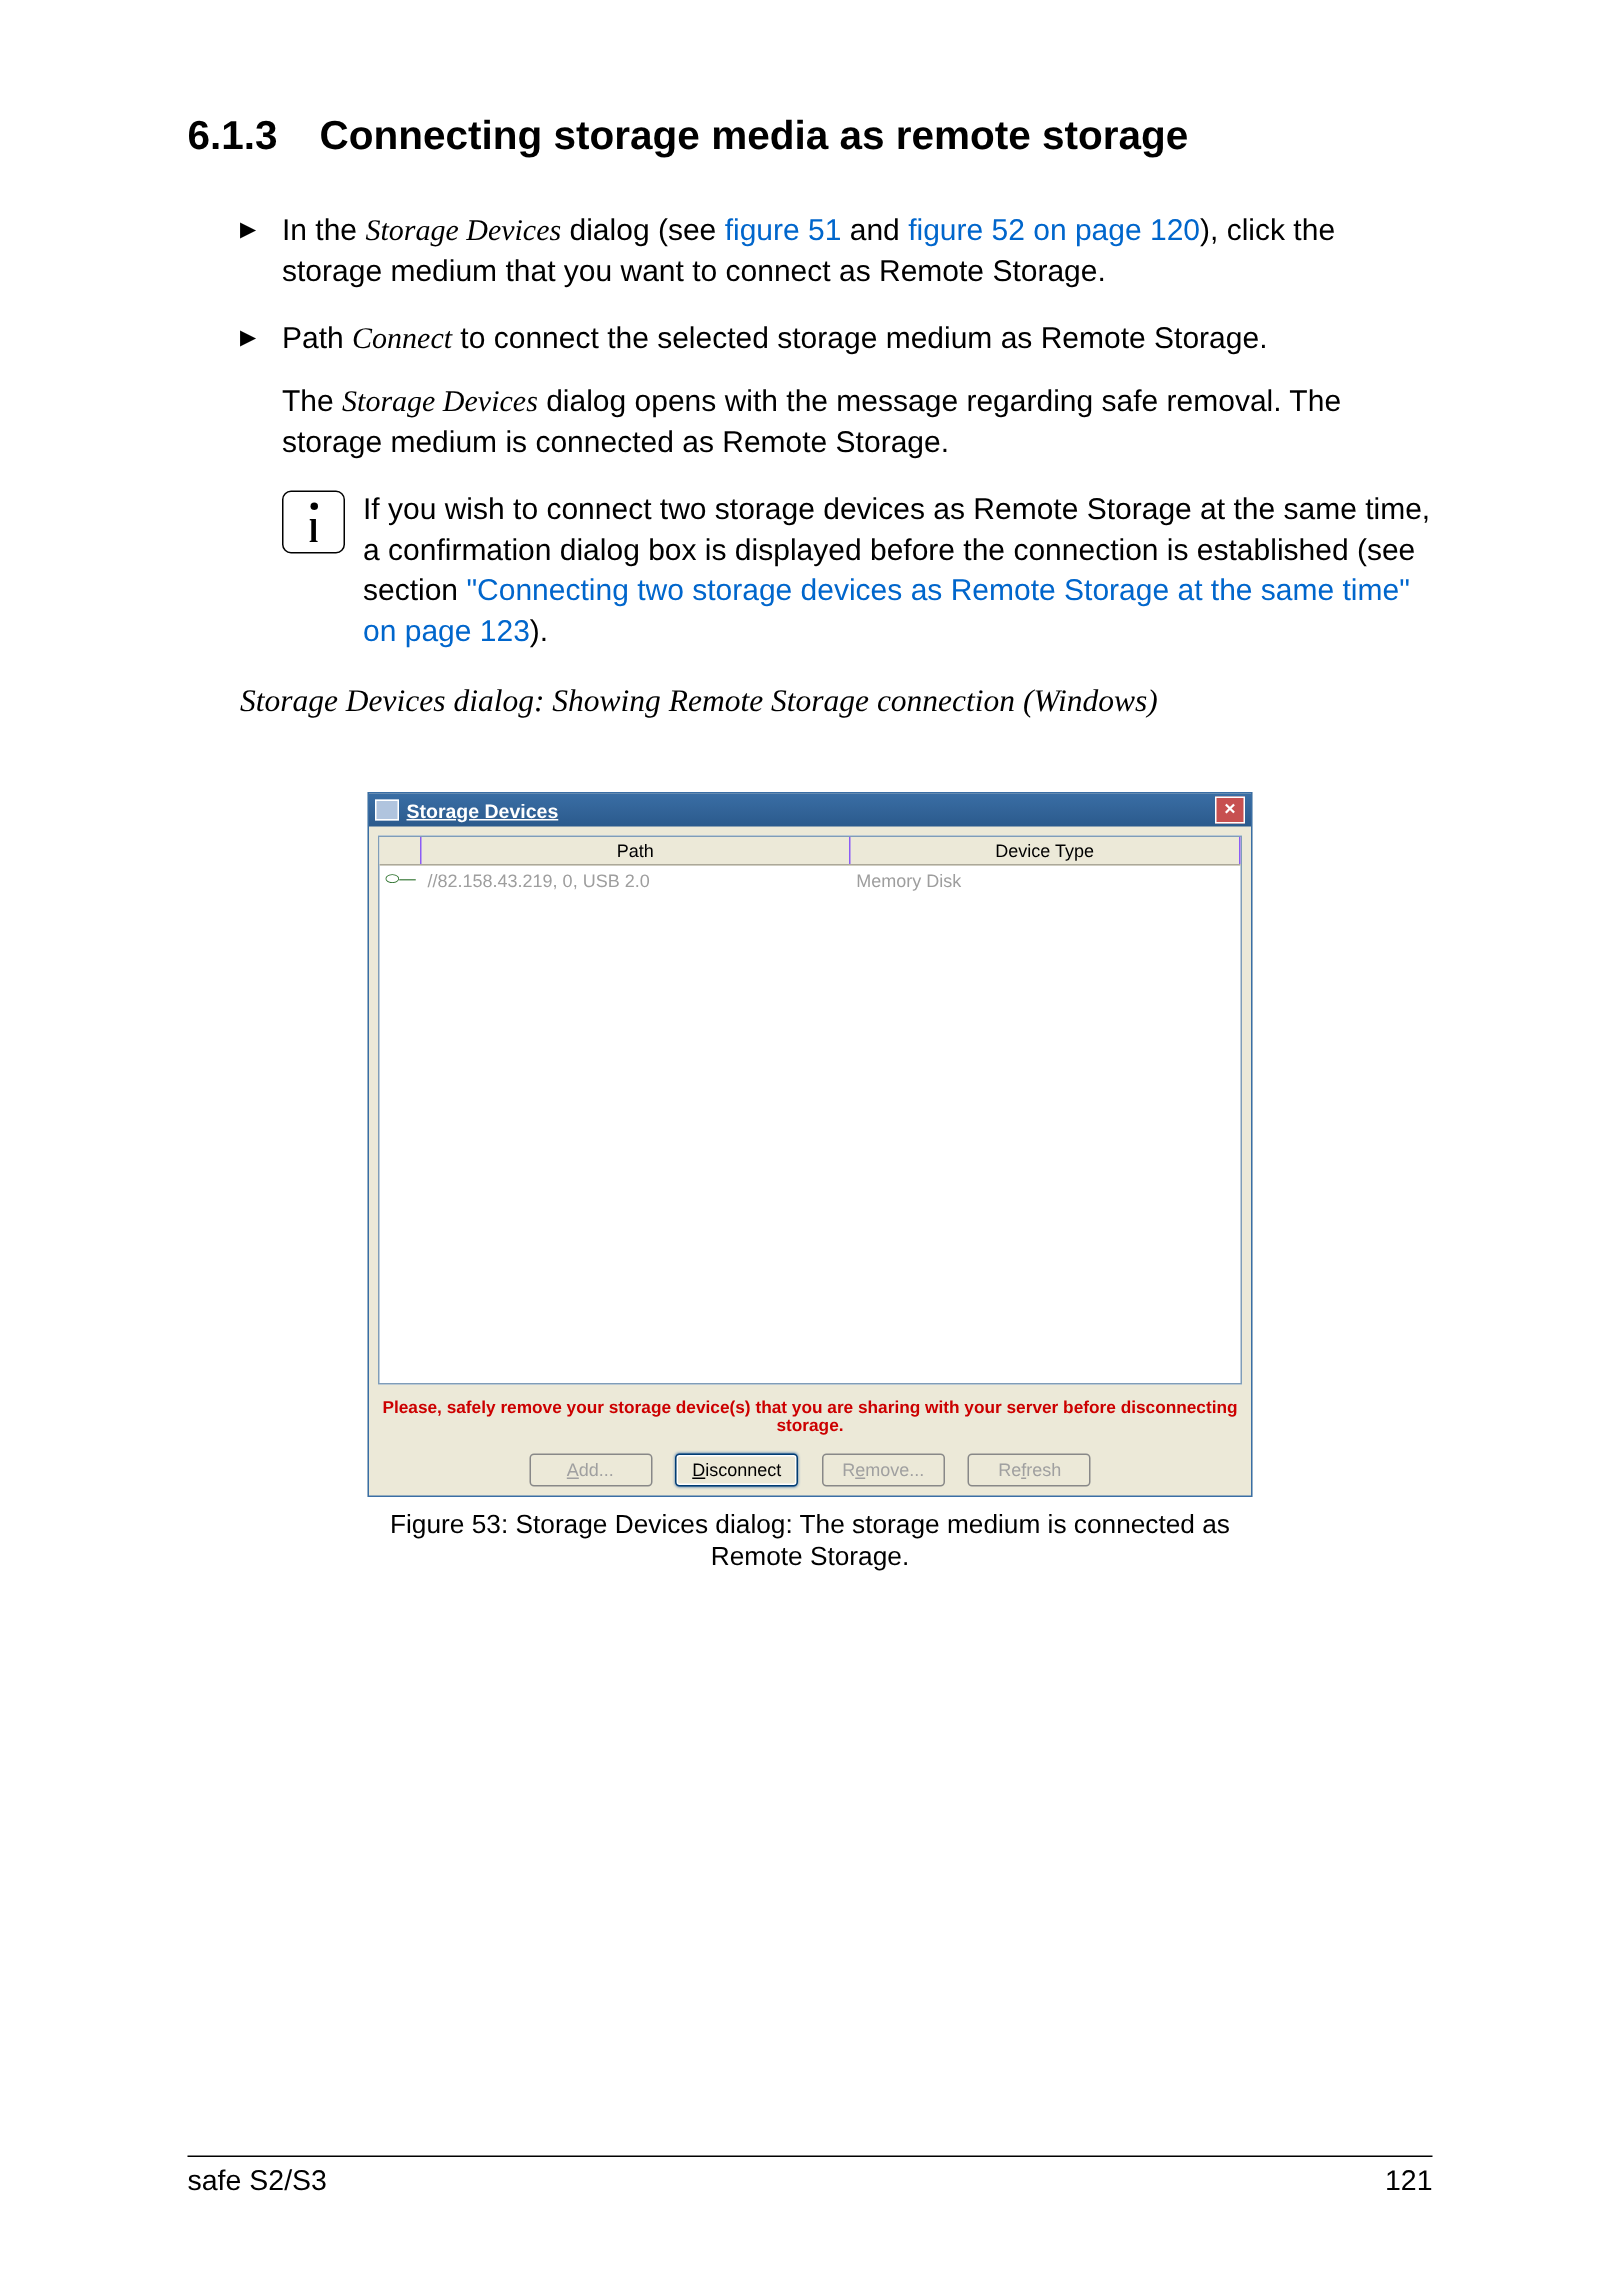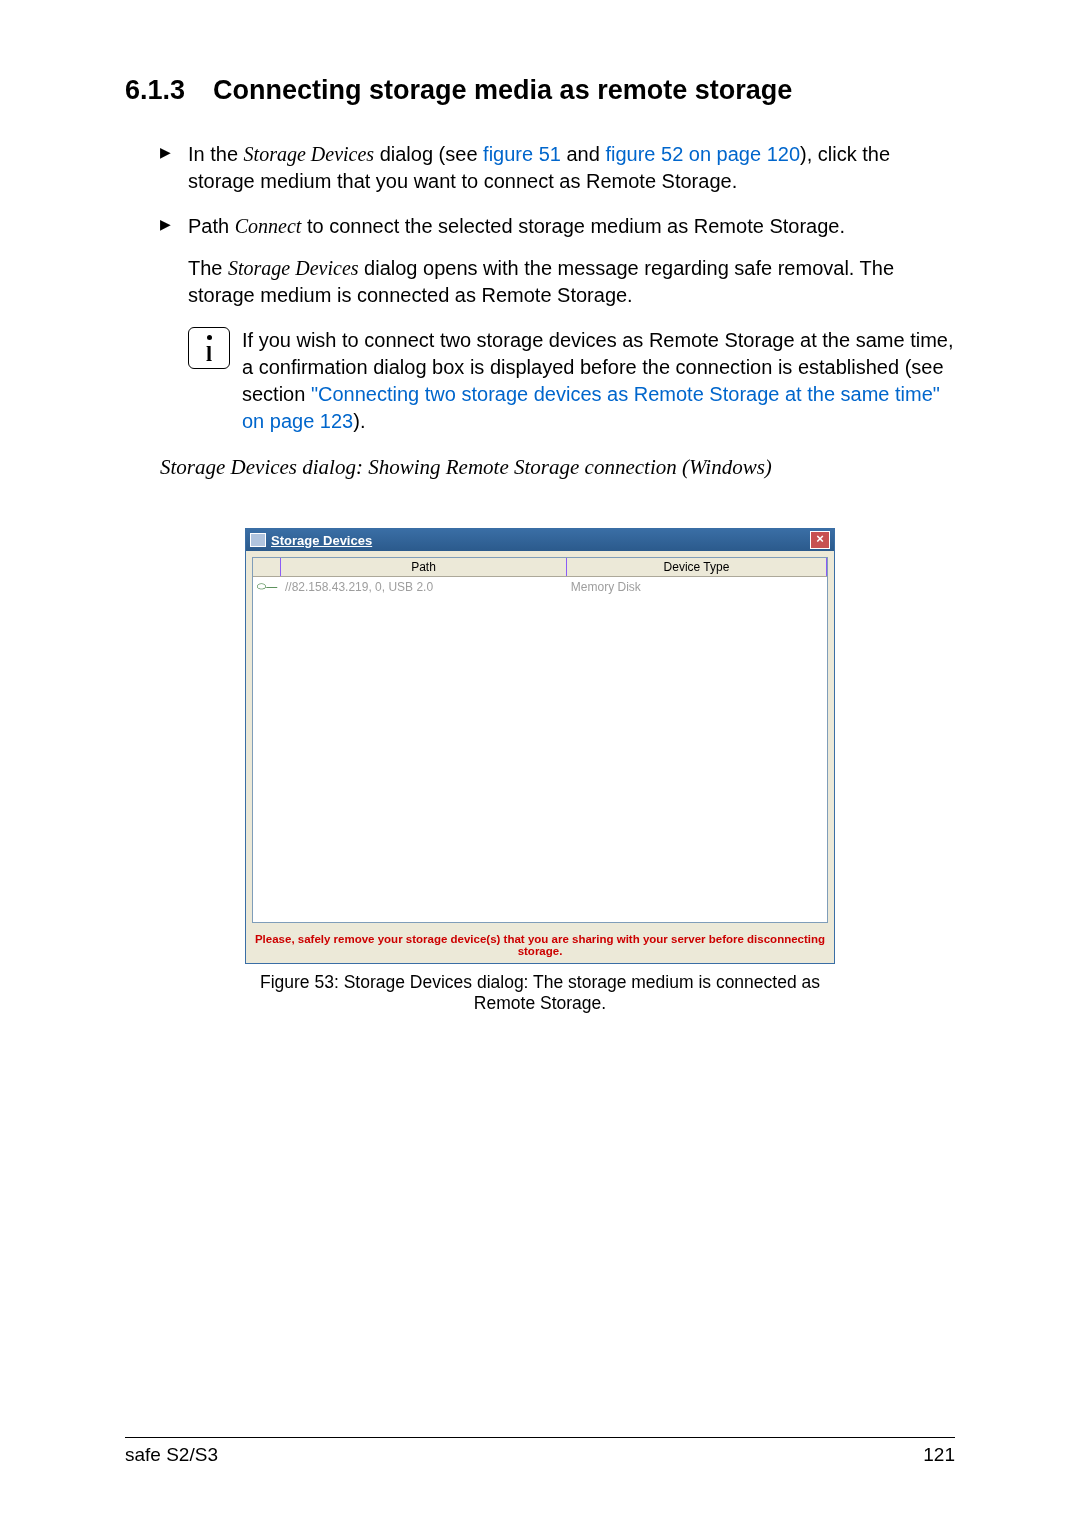--- a/index.html
+++ b/index.html
@@ -186,20 +186,26 @@
         </div>
         <div class="table-body">
           <div class="table-row">
             <div class="td-icon">⬭—</div>
             <div class="td-path">//82.158.43.219, 0, USB 2.0</div>
             <div class="td-type">Memory Disk</div>
           </div>
         </div>
       </div>
       <div class="warning-msg">Please, safely remove your storage device(s) that you are sharing with your server before disconnecting storage.</div>
+      <div class="dialog-button-row">
+        <span class="win-btn disabled"><span class="underline-letter">A</span><span>dd...</span></span>
+        <span class="win-btn enabled"><span class="underline-letter">D</span><span>isconnect</span></span>
+        <span class="win-btn disabled"><span>R</span><span class="underline-letter">e</span><span>move...</span></span>
+        <span class="win-btn disabled"><span>Re</span><span class="underline-letter">f</span><span>resh</span></span>
+      </div>
     </div>
     <div class="figure-caption">Figure 53: Storage Devices dialog: The storage medium is connected as Remote Storage.</div>
   </div>
 </div>
 
 <div class="page-footer">
   <span>safe S2/S3</span>
   <span>121</span>
 </div>
 

